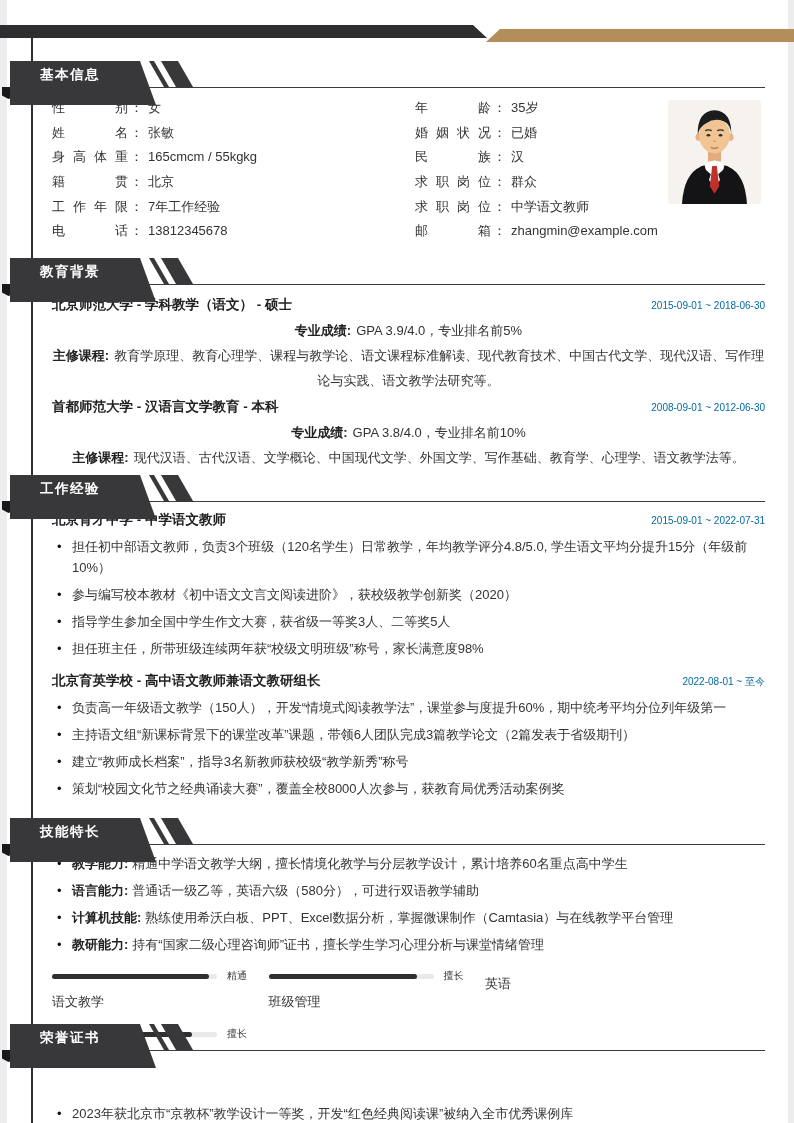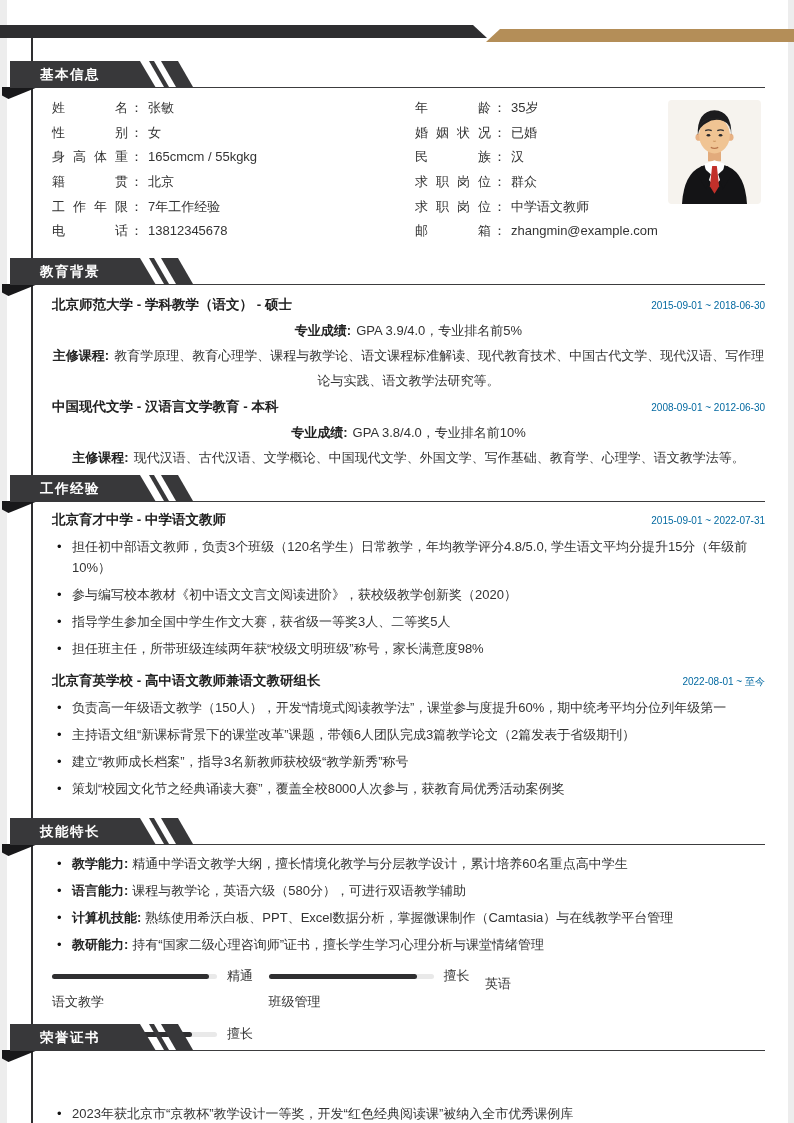--- a/index.html
+++ b/index.html
@@ -14,21 +14,21 @@
   .topbar-dark{ position:absolute; top:25px; left:0; width:487px; height:13px; background:#2e2e30;
     clip-path:polygon(0 0, calc(100% - 14px) 0, 100% 100%, 0 100%); z-index:3; }
   .topbar-gold{ position:absolute; top:29px; left:486px; right:0; height:13px; background:#b48e58;
     clip-path:polygon(14px 0, 100% 0, 100% 100%, 0 100%); z-index:3; }
 
   .vline{ position:absolute; left:31px; top:37px; width:2px; bottom:0; background:#2e2e30; z-index:1; }
 
   
   .sec{ position:absolute; left:10px; width:755px; height:27px; z-index:4; }
   .sec .rule{ position:absolute; left:24px; right:0; bottom:0; height:1px; background:#3c3c3e; z-index:1; }
-  .sec .band{ position:absolute; left:0; top:0; width:146px; height:27px; background:#38383a; z-index:2;
+  .sec .band{ position:absolute; left:0; top:0; width:146px; height:44px; background:#38383a; z-index:2;
     clip-path:polygon(0 0, 130px 0, 146px 100%, 0 100%);
     color:#fff; font-size:13.5px; letter-spacing:1.5px; line-height:27px; padding-left:30px; font-weight:bold;}
   .sec .st{ position:absolute; top:0; height:27px; background:#38383a; transform:skewX(30deg); transform-origin:0 0; z-index:2; }
   .sec .st1{ left:139px; width:5px; }
   .sec .st2{ left:151px; width:17px; }
   .sec .fold{ position:absolute; left:-8px; top:26px; width:36px; height:12px; background:#18181a;
     clip-path:polygon(0 0, 100% 0, 18% 100%, 0 70%); z-index:1; }
 
   
   .binfo{ position:absolute; top:96px; left:0; right:0; z-index:2; font-size:13px; }
@@ -56,21 +56,21 @@
   ul.blist li .dot{ position:absolute; left:5px; top:0; line-height:21px; font-size:13px; color:#111; }
   ul.blist li b{ color:#222; margin-right:4px; }
 
   
   .bars{ margin-top:12px; }
   .bar-row{ display:flex; }
   .bar-cell{ width:216.5px; margin-bottom:14px; }
   .bar-line{ display:flex; align-items:center; height:18px; }
   .track{ position:relative; width:165px; height:5px; background:#e9e9e9; border-radius:3px; }
   .fill{ position:absolute; left:0; top:0; bottom:0; background:#2f2f31; border-radius:3px; }
-  .bar-level{ margin-left:10px; font-size:13px; color:#333; }
+  .bar-level{ margin-left:10px; font-size:10px; color:#333; }
   .bar-name{ margin-top:8px; font-size:13px; color:#333; }
 </style>
 </head>
 <body>
 
 <div class="page">
   <div class="edge edge-l"></div>
   <div class="edge edge-r"></div>
 
   <div class="topbar-dark"></div>
@@ -80,22 +80,22 @@
   <div class="sec" style="top:61px">
     <div class="rule"></div>
     <div class="band">基本信息</div>
     <div class="st st1"></div>
     <div class="st st2"></div>
     <div class="fold"></div>
   </div>
 
   <div class="binfo">
     <div class="bcol bcol-l">
+      <div class="frow"><span class="flab">性别</span><span class="fsep">：</span><span class="fval">女</span></div>
       <div class="frow"><span class="flab">姓名</span><span class="fsep">：</span><span class="fval">张敏</span></div>
-      <div class="frow"><span class="flab">性别</span><span class="fsep">：</span><span class="fval">女</span></div>
       <div class="frow"><span class="flab">身高体重</span><span class="fsep">：</span><span class="fval">165cmcm / 55kgkg</span></div>
       <div class="frow"><span class="flab">籍贯</span><span class="fsep">：</span><span class="fval">北京</span></div>
       <div class="frow"><span class="flab">工作年限</span><span class="fsep">：</span><span class="fval">7年工作经验</span></div>
       <div class="frow"><span class="flab">电话</span><span class="fsep">：</span><span class="fval">13812345678</span></div>
     </div>
     <div class="bcol bcol-r">
       <div class="frow"><span class="flab">年龄</span><span class="fsep">：</span><span class="fval">35岁</span></div>
       <div class="frow"><span class="flab">婚姻状况</span><span class="fsep">：</span><span class="fval">已婚</span></div>
       <div class="frow"><span class="flab">民族</span><span class="fsep">：</span><span class="fval">汉</span></div>
       <div class="frow"><span class="flab">求职岗位</span><span class="fsep">：</span><span class="fval">群众</span></div>
@@ -137,21 +137,21 @@
 
   <div class="block" style="top:292px">
     <div class="erow">
       <span class="etitle">北京师范大学 - 学科教学（语文） - 硕士</span>
       <span class="edate">2015-09-01 ~ 2018-06-30</span>
     </div>
     <div class="eline"><b>专业成绩:</b><span>GPA 3.9/4.0，专业排名前5%</span></div>
     <div class="eline"><b>主修课程:</b><span>教育学原理、教育心理学、课程与教学论、语文课程标准解读、现代教育技术、中国古代文学、现代汉语、写作理论与实践、语文教学法研究等。</span></div>
 
     <div class="erow" style="margin-top:1px">
-      <span class="etitle">中国现代文学 - 汉语言文学教育 - 本科</span>
+      <span class="etitle">首都师范大学 - 汉语言文学教育 - 本科</span>
       <span class="edate">2008-09-01 ~ 2012-06-30</span>
     </div>
     <div class="eline"><b>专业成绩:</b><span>GPA 3.8/4.0，专业排名前10%</span></div>
     <div class="eline"><b>主修课程:</b><span>现代汉语、古代汉语、文学概论、中国现代文学、外国文学、写作基础、教育学、心理学、语文教学法等。</span></div>
   </div>
 
   <div class="sec" style="top:475px">
     <div class="rule"></div>
     <div class="band">工作经验</div>
     <div class="st st1"></div>
@@ -187,21 +187,21 @@
     <div class="rule"></div>
     <div class="band">技能特长</div>
     <div class="st st1"></div>
     <div class="st st2"></div>
     <div class="fold"></div>
   </div>
 
   <div class="block" style="top:850px">
     <ul class="blist">
       <li><span class="dot">•</span><b>教学能力:</b><span>精通中学语文教学大纲，擅长情境化教学与分层教学设计，累计培养60名重点高中学生</span></li>
-      <li><span class="dot">•</span><b>语言能力:</b><span>课程与教学论，英语六级（580分），可进行双语教学辅助</span></li>
+      <li><span class="dot">•</span><b>语言能力:</b><span>普通话一级乙等，英语六级（580分），可进行双语教学辅助</span></li>
       <li><span class="dot">•</span><b>计算机技能:</b><span>熟练使用希沃白板、PPT、Excel数据分析，掌握微课制作（Camtasia）与在线教学平台管理</span></li>
       <li><span class="dot">•</span><b>教研能力:</b><span>持有“国家二级心理咨询师”证书，擅长学生学习心理分析与课堂情绪管理</span></li>
     </ul>
 
     <div class="bars">
       <div class="bar-row">
         <div class="bar-cell">
           <div class="bar-line">
               <div class="track">
                 <div class="fill" style="width: 95%;"></div>

